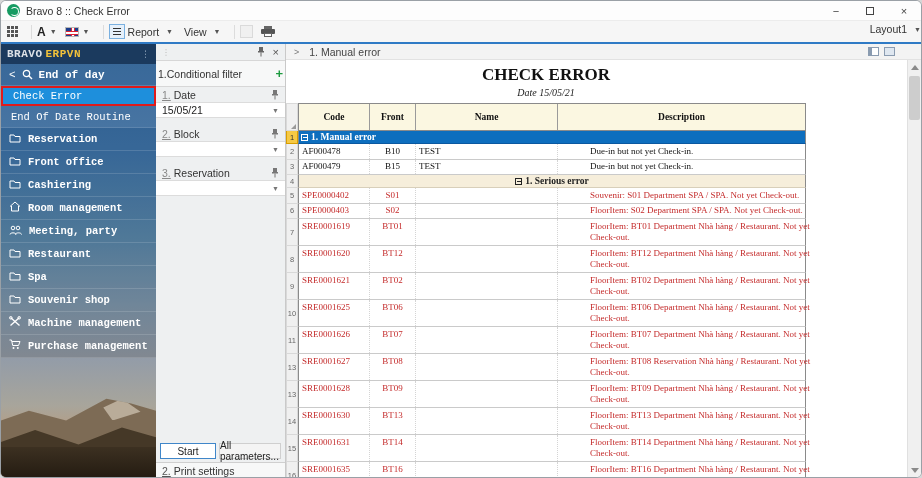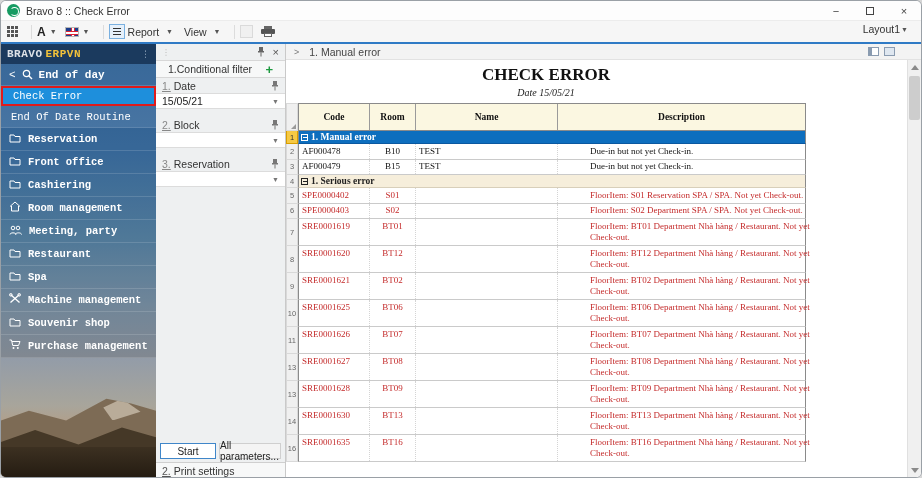--- a/index.html
+++ b/index.html
@@ -27,21 +27,21 @@
   .flag::before { content:""; position:absolute; left:6px; top:-2px; width:2.5px; height:14px; background:#fff; box-shadow:0 0 0 1px #d23;}
   .flag::after { content:""; position:absolute; left:-2px; top:4px; width:18px; height:2.5px; background:#fff; box-shadow:0 0 0 1px #d23;}
   .hamburger { width:16px; height:15px; border:1px solid #7ab0e0; background:#e6f0fa; display:flex; flex-direction:column; justify-content:center; gap:2px; padding:0 3px; }
   .hamburger span { height:1px; background:#333; }
   .tb-label { padding:2px 3px; }
   .paste-icon { width:13px; height:13px; border:1px solid #cfcfcf; background:#eee; opacity:.7; }
   .print-icon { width:14px; height:11px; position:relative; }
   .print-icon .p-top{ position:absolute; left:3px; top:0; width:8px; height:3px; background:#666; }
   .print-icon .p-body{ position:absolute; left:0; top:3px; width:14px; height:5px; background:#555; border-radius:1px; }
   .print-icon .p-out{ position:absolute; left:3px; top:7px; width:8px; height:4px; background:#fff; border:1px solid #666; }
-  .layout-dd { position:absolute; right:13px; top:2px; display:flex; align-items:center; font-size:10.5px; color:#333; }
+  .layout-dd { position:absolute; right:0; top:2px; display:flex; align-items:center; gap:6px; font-size:10.5px; color:#333; }
   .accent-line { height:2px; background:#2f7ac5; }
 
   
   .content { display:flex; height:434px; }
 
   
   .sidebar { width:155px; flex:none; position:relative; background:linear-gradient(180deg,#2c5e92 0%,#3c6d9e 25%,#57809f 45%,#7b8fa0 60%,#8e9197 72%); display:flex; flex-direction:column; overflow:hidden;font-family:Liberation Mono, monospace; }
   .brand { height:20px; background:#1b3a5e; display:flex; align-items:center; padding:0 6px; flex:none; }
   .brand b { font-size:11px; letter-spacing:.5px; color:#dde2e8; font-weight:bold; }
   .brand .gold { color:#f2c23a; margin-left:3px; }
@@ -58,21 +58,21 @@
   .photo .ridge1 { position:absolute; inset:0; background:#7d6b55; clip-path:polygon(0 52%,18% 44%,42% 52%,68% 34%,84% 38%,100% 44%,100% 100%,0 100%); }
   .photo .ridge1::after { content:""; position:absolute; left:60%; top:34%; width:30%; height:18%; background:rgba(235,225,210,.55); clip-path:polygon(20% 40%,60% 0,100% 60%,40% 100%); }
   .photo .ridge2 { position:absolute; inset:0; background:#453827; clip-path:polygon(0 70%,22% 60%,50% 72%,78% 58%,100% 66%,100% 100%,0 100%); }
   .photo .shadow { position:absolute; left:0; bottom:0; width:100%; height:26%; background:linear-gradient(180deg,rgba(25,18,10,.2),rgba(25,18,10,.75)); }
 
   
   .filter { width:130px; flex:none; background:#eef0f1; border-right:1px solid #c9c9c9; display:flex; flex-direction:column; font-size:10.5px; position:relative; }
   .filter-top { height:16px; display:flex; align-items:center; justify-content:flex-end; gap:8px; padding:0 6px; color:#555; flex:none; }
   .filter-top .dotcol { margin-right:auto; color:#b5b5b5; font-size:8px; }
   .pin-svg { width:8px; height:10px; }
-  .f-title { height:18px; background:#f7f8f8; border-top:1px solid #d7d7d7; border-bottom:1px solid #d7d7d7; display:flex; align-items:center; padding:0 12px; color:#333; flex:none; }
+  .f-title { height:27px; background:#f7f8f8; border-top:1px solid #d7d7d7; border-bottom:1px solid #d7d7d7; display:flex; align-items:center; padding:0 2px; color:#333; flex:none; }
   .f-title .plus { margin-left:auto; color:#1d9a3f; font-weight:bold; font-size:13px; }
   .f-label { height:15px; display:flex; align-items:center; padding:0 6px; color:#333; flex:none; }
   .f-label .num { color:#888; text-decoration:underline; margin-right:3px; }
   .f-label .pin-svg { margin-left:auto; }
   .f-input { height:16px; margin:0 0 2px 0; background:#fff; border-top:1px solid #dcdcdc; border-bottom:1px solid #dcdcdc; display:flex; align-items:center; padding:0 6px; color:#222; flex:none; }
   .f-input .chev { margin-left:auto; color:#777; font-size:7px; }
   .f-gap { height:6px; flex:none; }
   .f-spacer { flex:1; }
   .f-buttons { display:flex; gap:3px; padding:3px 4px; flex:none; }
   .btn { height:16px; font-size:10px; display:flex; align-items:center; justify-content:center; background:#f4f4f4; color:#222; }
@@ -102,21 +102,21 @@
   .th { border-right:1px solid #9a9a9a; display:flex; align-items:center; justify-content:center; font-weight:bold; font-size:9.5px; color:#111; }
   .th:last-child { border-right:none; }
   .c-code { width:71px; flex:none; } .c-room { width:46px; flex:none; } .c-name { width:142px; flex:none; } .c-desc { width:247px; flex:none; }
   .body-row { display:flex; width:508px; border-left:1px solid #8a8a8a; border-right:1px solid #8a8a8a; border-bottom:1px solid #cacaca; background:#fff; }
   .td { font-size:9px; color:#111; padding:1.5px 3px; border-right:1px dotted #d4d4d4; line-height:11.5px; }
   .td:last-child { border-right:none;margin-left:29px; }
   .td.center { text-align:center; }
   .row-red .td { color:#c42b2b; }
   .group-row { display:flex; align-items:center; width:508px; height:13px; border-left:1px solid #8a8a8a; border-right:1px solid #8a8a8a; font-size:9.5px; font-weight:bold; padding:0 2px; gap:3px; }
   .group-row.blue { background:#0d6ebe; color:#fff; border-bottom:1px solid #0a58a0; }
-  .group-row.cream { background:#f6eedb; color:#222; border-bottom:1px solid #d8cfba; }
+  .group-row.cream { background:#f6eedb; color:#222; border-bottom:1px solid #d8cfba;justify-content:center; }
   .collapse-box { width:7px; height:7px; flex:none; border:1px solid currentColor; position:relative; }
   .collapse-box::after { content:""; position:absolute; left:1px; top:2.5px; width:3.5px; height:1px; background:currentColor; }
 
   
   .vscroll { position:absolute; top:16px; right:0; width:14px; bottom:0; background:#f0f0f0; border-left:1px solid #e0e0e0; }
   .vs-arrow { position:absolute; left:3px; width:0; height:0; border-left:4px solid transparent; border-right:4px solid transparent; }
   .vs-up { top:5px; border-bottom:5px solid #8a8a8a; }
   .vs-down { bottom:5px; border-top:5px solid #8a8a8a; }
   .vs-thumb { position:absolute; left:1px; top:16px; width:11px; height:44px; background:#cdcdcd; border-radius:2px; }
 </style>
@@ -253,33 +253,33 @@
               </svg></span>
             <span>Restaurant</span>
           </div>
           <div class="module">
             <span><svg width="12" height="10" viewBox="0 0 12 10">
                 <path d="M1 2 h4 l1 1.5 h5 v5.5 h-10 z" fill="none" stroke="#fff" stroke-width="1"></path>
               </svg></span>
             <span>Spa</span>
           </div>
           <div class="module">
+            <span><svg width="12" height="10" viewBox="0 0 12 10">
+                <path d="M1 2 h4 l1 1.5 h5 v5.5 h-10 z" fill="none" stroke="#fff" stroke-width="1"></path>
+              </svg></span>
+            <span>Souvenir shop</span>
+          </div>
+          <div class="module">
             <span><svg width="12" height="11" viewBox="0 0 12 11">
                 <line x1="1.5" y1="1.5" x2="10.5" y2="9.5" stroke="#fff" stroke-width="1.3"></line>
                 <line x1="10.5" y1="1.5" x2="1.5" y2="9.5" stroke="#fff" stroke-width="1.3"></line>
                 <circle cx="1.8" cy="1.8" r="1.3" fill="none" stroke="#fff"></circle>
                 <circle cx="10.2" cy="1.8" r="1.3" fill="none" stroke="#fff"></circle>
               </svg></span>
             <span>Machine management</span>
-          </div>
-          <div class="module">
-            <span><svg width="12" height="10" viewBox="0 0 12 10">
-                <path d="M1 2 h4 l1 1.5 h5 v5.5 h-10 z" fill="none" stroke="#fff" stroke-width="1"></path>
-              </svg></span>
-            <span>Souvenir shop</span>
           </div>
           <div class="module">
             <span><svg width="12" height="11" viewBox="0 0 12 11">
                 <path d="M0.5 1 h2 l1.2 5.5 h5.8 l1.5-4 h-8" fill="none" stroke="#fff" stroke-width="1"></path>
                 <circle cx="4.5" cy="9" r="1" fill="#fff"></circle>
                 <circle cx="8.8" cy="9" r="1" fill="#fff"></circle>
               </svg></span>
             <span>Purchase management</span>
           </div>
         </div>
@@ -369,21 +369,21 @@
         </div>
       </div>
       <div class="rep-canvas">
         <div class="rep-title">CHECK ERROR</div>
         <div class="rep-date">Date 15/05/21</div>
         <div class="grid">
           <div class="trow">
             <div class="gut corner"></div>
             <div class="tbl-head">
               <div class="th c-code">Code</div>
-              <div class="th c-room">Room</div>
+              <div class="th c-room">Front</div>
               <div class="th c-name">Name</div>
               <div class="th c-desc">Description</div>
             </div>
           </div>
           <div id="table-body">
               <div class="trow">
                 <div class="gut hl">1</div>
                 <div class="group-row blue">
                   <span class="collapse-box"></span>
                   <span>1. Manual error</span>
@@ -413,21 +413,21 @@
                   <span class="collapse-box"></span>
                   <span>1. Serious error</span>
                 </div>
               </div>
               <div class="trow">
                 <div class="gut">5</div>
                 <div class="body-row row-red">
                   <div class="td c-code">SPE0000402</div>
                   <div class="td c-room center">S01</div>
                   <div class="td c-name"></div>
-                  <div class="td c-desc">FloorItem: S01 Reservation SPA / SPA. Not yet Check-out.</div>
+                  <div class="td c-desc">Souvenir: S01 Department SPA / SPA. Not yet Check-out.</div>
                 </div>
               </div>
               <div class="trow">
                 <div class="gut">6</div>
                 <div class="body-row row-red">
                   <div class="td c-code">SPE0000403</div>
                   <div class="td c-room center">S02</div>
                   <div class="td c-name"></div>
                   <div class="td c-desc">FloorItem: S02 Department SPA / SPA. Not yet Check-out.</div>
                 </div>
@@ -476,39 +476,48 @@
                   <div class="td c-name"></div>
                   <div class="td c-desc">FloorItem: BT07 Department Nhà hàng / Restaurant. Not yet Check-out.</div>
                 </div>
               </div>
               <div class="trow">
                 <div class="gut">13</div>
                 <div class="body-row row-red">
                   <div class="td c-code">SRE0001627</div>
                   <div class="td c-room center">BT08</div>
                   <div class="td c-name"></div>
-                  <div class="td c-desc">FloorItem: BT08 Department Nhà hàng / Restaurant. Not yet Check-out.</div>
+                  <div class="td c-desc">FloorItem: BT08 Reservation Nhà hàng / Restaurant. Not yet Check-out.</div>
                 </div>
               </div>
               <div class="trow">
                 <div class="gut">13</div>
                 <div class="body-row row-red">
                   <div class="td c-code">SRE0001628</div>
                   <div class="td c-room center">BT09</div>
                   <div class="td c-name"></div>
                   <div class="td c-desc">FloorItem: BT09 Department Nhà hàng / Restaurant. Not yet Check-out.</div>
                 </div>
               </div>
               <div class="trow">
                 <div class="gut">14</div>
                 <div class="body-row row-red">
                   <div class="td c-code">SRE0001630</div>
                   <div class="td c-room center">BT13</div>
                   <div class="td c-name"></div>
                   <div class="td c-desc">FloorItem: BT13 Department Nhà hàng / Restaurant. Not yet Check-out.</div>
+                </div>
+              </div>
+              <div class="trow">
+                <div class="gut">15</div>
+                <div class="body-row row-red">
+                  <div class="td c-code">SRE0001631</div>
+                  <div class="td c-room center">BT14</div>
+                  <div class="td c-name"></div>
+                  <div class="td c-desc">FloorItem: BT14 Department Nhà hàng / Restaurant. Not yet Check-out.</div>
                 </div>
               </div>
               <div class="trow">
                 <div class="gut">16</div>
                 <div class="body-row row-red">
                   <div class="td c-code">SRE0001635</div>
                   <div class="td c-room center">BT16</div>
                   <div class="td c-name"></div>
                   <div class="td c-desc">FloorItem: BT16 Department Nhà hàng / Restaurant. Not yet Check-out.</div>
                 </div>

